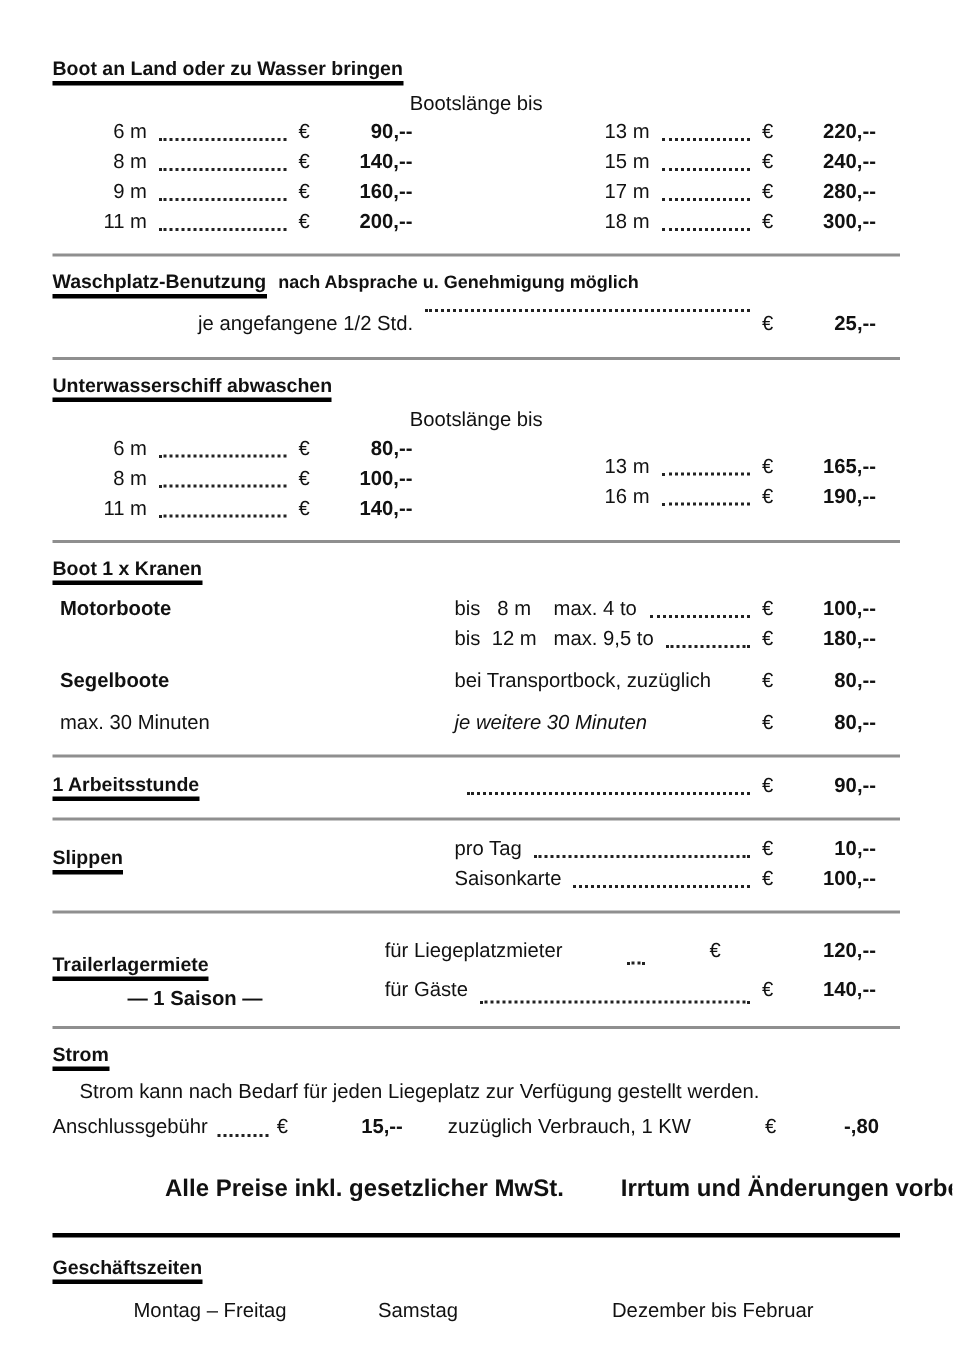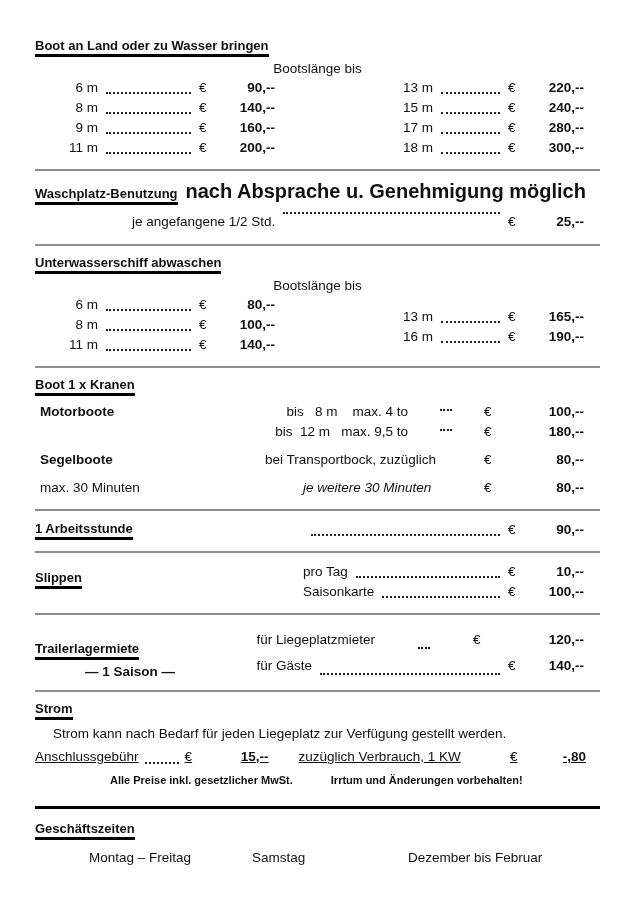--- a/index.html
+++ b/index.html
@@ -18,55 +18,55 @@
   .rule-dark{height:3px;background:#000;border:0;margin:0;}
   .sec{padding:9px 0 11px 0;}
   .sec-title{
     display:inline-block;
     font-size:13px;font-weight:bold;
     border-bottom:3px solid #000;
     padding-bottom:1px;
     white-space:pre;
   }
   .title-row{display:flex;align-items:baseline;gap:8px;}
-  .title-note{font-weight:bold;font-size:20px;white-space:pre;}
+  .title-note{font-weight:bold;font-size:12px;white-space:pre;}
   .subtitle{text-align:center;margin:4px 0 2px 0;white-space:pre;}
   .cols{display:flex;}
   .col-left{width:235px;margin-left:5px;}
   .col-right{width:215px;margin-left:auto;box-sizing:border-box;padding-right:16px;}
   .prow{display:flex;align-items:flex-end;line-height:20px;}
   .plabel{white-space:pre;}
   .plabel-r{width:58px;text-align:right;white-space:pre;}
   .plabel-r4{width:48px;text-align:right;white-space:pre;}
   .leader{flex:1;border-bottom:2px dotted #222;margin:0 8px 4px 8px;min-width:12px;}
   .leader-fixed{width:34px;border-bottom:2px dotted #222;margin:0 6px 4px 6px;}
   .spacer{flex:1;}
   .eur{width:20px;text-align:left;white-space:pre;}
   .price{font-weight:bold;width:56px;text-align:right;white-space:pre;}
   .desc{white-space:pre;}
   .italic{font-style:italic;}
   
   .krow{display:flex;align-items:flex-end;line-height:20px;}
   .klabel{width:268px;font-weight:bold;white-space:pre;box-sizing:border-box;padding-left:5px;}
   .klabel.normal{font-weight:normal;}
-  .kright{flex:1;display:flex;align-items:center;box-sizing:border-box;padding-right:16px;gap:24px;}
+  .kright{flex:1;display:flex;align-items:flex-end;box-sizing:border-box;padding-right:16px;}
   .gap8{height:8px;}
   
   .hrow{display:flex;align-items:flex-end;}
   .hleft{width:268px;box-sizing:border-box;}
   .hright{flex:1;box-sizing:border-box;padding-right:16px;}
   .saison{font-weight:bold;white-space:pre;width:190px;text-align:center;margin-top:4px;}
   
   .wrow{display:flex;align-items:flex-start;line-height:20px;margin:7px 0 1px 97px;width:452px;}
   
   .strom-text{margin:4px 0 2px 18px;white-space:pre;line-height:20px;}
-  .strom-row{display:flex;align-items:flex-end;line-height:22px;box-sizing:border-box;padding-right:14px;text-decoration:underline;}
+  .strom-row{display:flex;align-items:flex-end;line-height:22px;box-sizing:border-box;padding-right:14px;}
   .price1{font-weight:bold;width:64px;text-align:right;white-space:pre;}
   .strom-desc{margin-left:30px;white-space:pre;}
-  .notes{display:flex;margin:6px 0 0 75px;gap:38px;font-size:11px;font-weight:bold;}
+  .notes{display:flex;margin:22px 0 0 75px;gap:38px;font-size:16px;font-weight:bold;}
   .notes span{white-space:pre;}
   
   .zcols{display:flex;margin-top:8px;line-height:20px;}
   .zcol div{white-space:pre;}
   .z1{margin-left:54px;width:126px;}
   .z2{margin-left:37px;width:120px;}
   .z3{margin-left:36px;flex:1;}
   .z1 div:nth-child(2),.z2 div:nth-child(2){padding-left:8px;}
 </style>
 </head>

